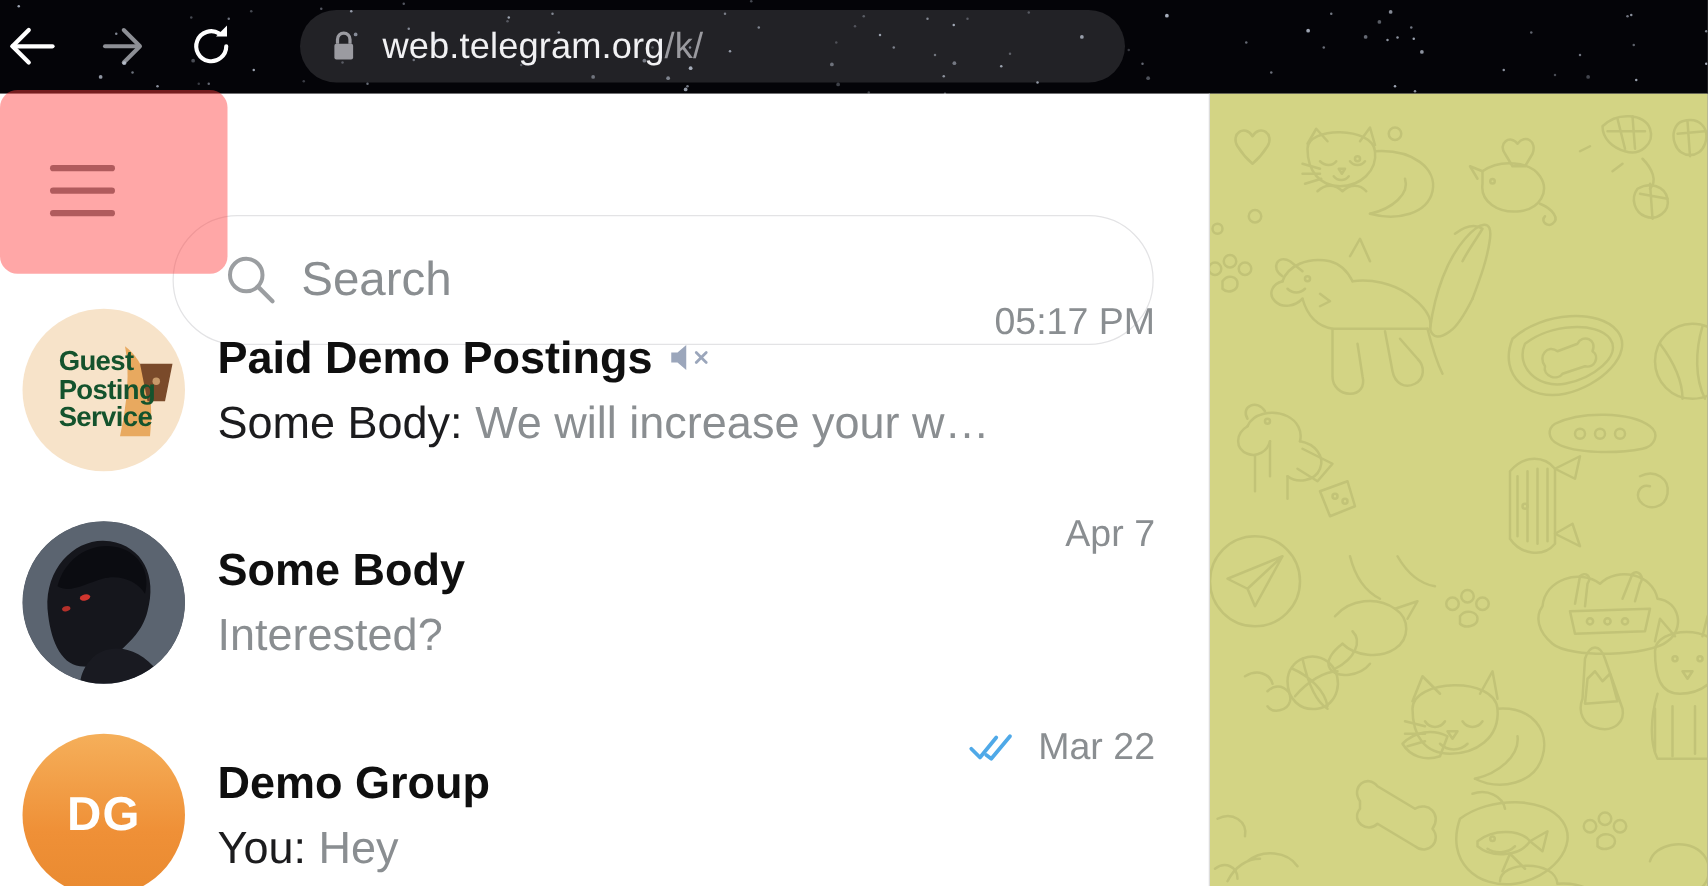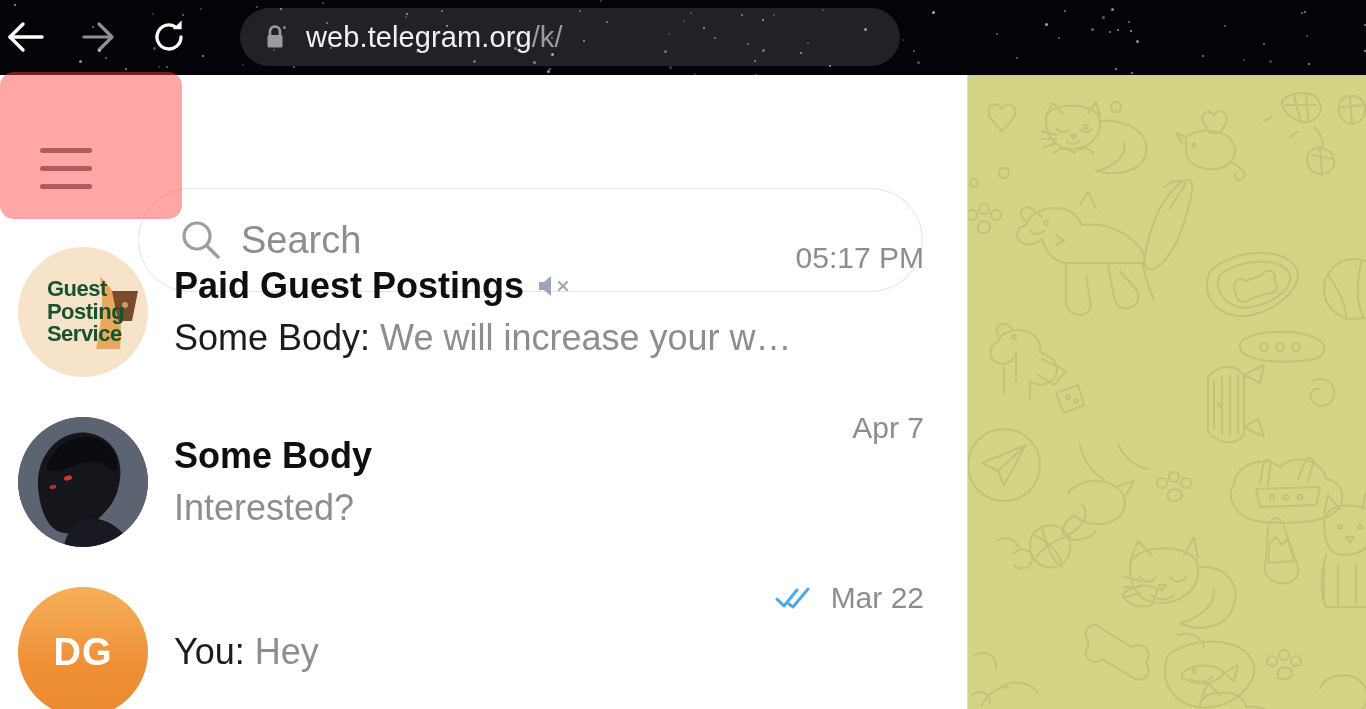--- a/index.html
+++ b/index.html
@@ -48,21 +48,21 @@
 
   
   #chat-column {
     position:absolute; left:0; top:0; width:968px; height:634px;
     background:#fff;
     border-right:1px solid #dcdcdc;
     overflow:hidden;
   }
 
   #top-bar {
-    position:absolute; left:0; top:16px; width:780px; height:152px;
+    position:absolute; left:0; top:0; width:780px; height:152px;
   }
 
   #menu-button {
     position:absolute; left:26px; top:46px;
     width:80px; height:62px;
     display:flex; flex-direction:column; justify-content:center;
     align-items:center; gap:13px;
     cursor:pointer;
   }
   #menu-button .bar {
@@ -333,21 +333,21 @@
             <div>Service</div>
           </div>
           <svg class="cup" viewBox="0 0 48 76">
             <path d="M6 2 C22 14, 30 38, 26 74 L2 74 C8 46, 10 22, 6 2 Z" fill="#e8a95f"></path>
             <path d="M18 16 L44 16 L38 46 L24 46 Z" fill="#7a4a2a"></path>
             <circle cx="31" cy="30" r="3" fill="#c89a6a"></circle>
           </svg>
         </div>
         <div class="chat-body">
           <div class="chat-line1">
-            <span class="chat-title">Paid Guest Postings</span>
+            <span class="chat-title">Paid Demo Postings</span>
             <span class="mute-icon">
               <svg width="36" height="30" viewBox="0 0 36 30">
                 <path d="M3 11 L8 11 L15 5 L15 25 L8 19 L3 19 Z" fill="#9ba6bb"></path>
                 <g stroke="#9ba6bb" stroke-width="2.2" stroke-linecap="round">
                   <line x1="23" y1="11" x2="31" y2="19"></line>
                   <line x1="31" y1="11" x2="23" y2="19"></line>
                 </g>
               </svg>
             </span>
           </div>
@@ -391,20 +391,23 @@
         <div class="chat-meta">
           <span class="chat-time">Apr 7</span>
         </div>
       </div>
 
       <div class="chat-row">
         <div class="avatar av-dg">
           <span>DG</span>
         </div>
         <div class="chat-body">
+          <div class="chat-line1">
+            <span class="chat-title">Demo Group</span>
+          </div>
           <div class="chat-preview">
             <span class="sender">You: </span><span>Hey</span>
           </div>
         </div>
         <div class="chat-meta">
           <span class="ticks">
             <svg width="46" height="26" viewBox="0 0 46 26">
               <g fill="none" stroke="#4fa9e8" stroke-width="3" stroke-linecap="round" stroke-linejoin="round">
                 <path d="M2 14 L9 21 L22 5"></path>
                 <path d="M14 19 L18 22 L33 4"></path>

